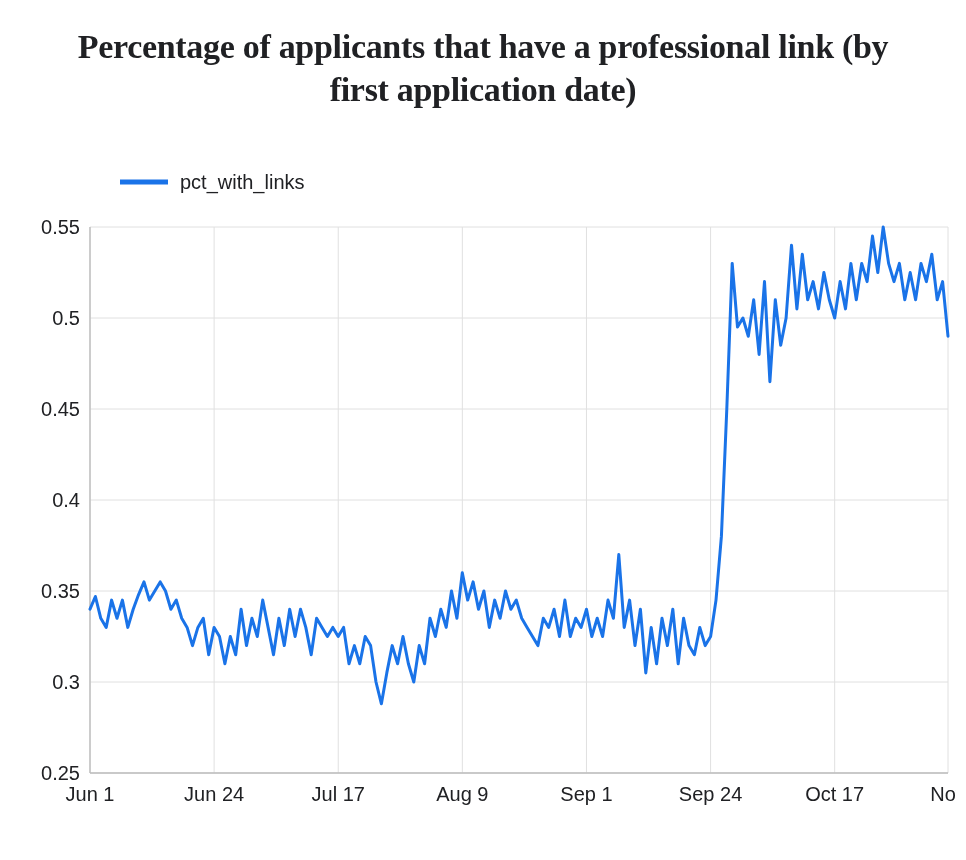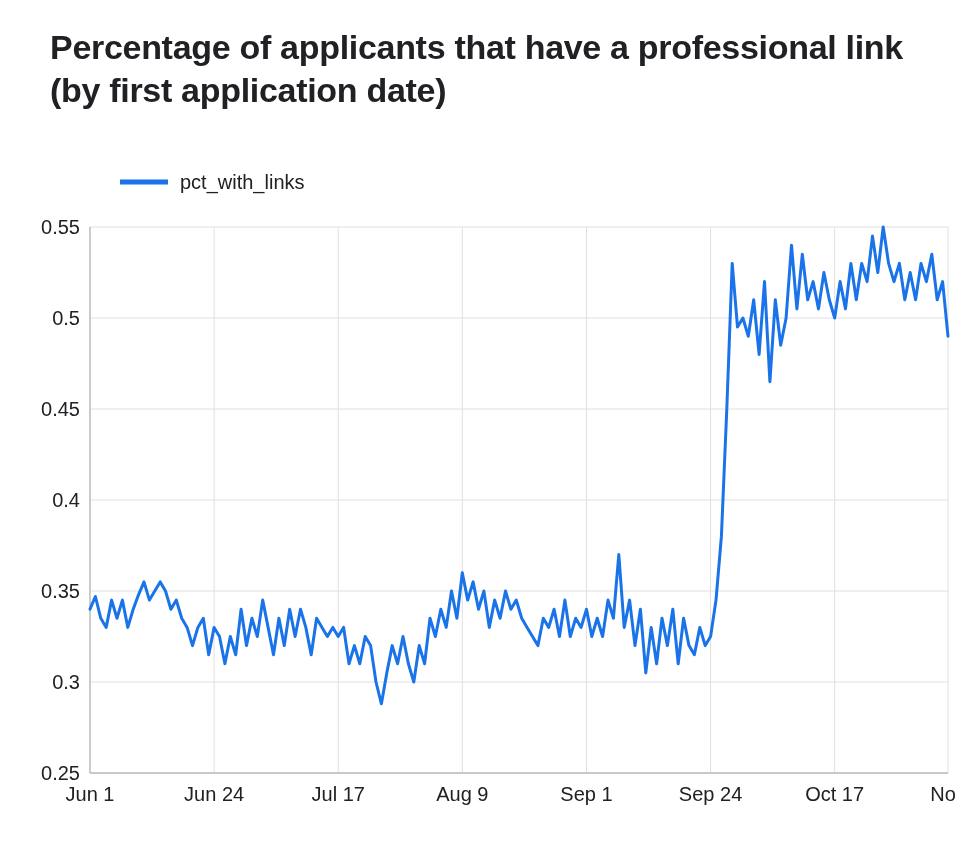--- a/index.html
+++ b/index.html
@@ -14,23 +14,25 @@
   }
   .container {
     box-sizing: border-box;
     width: 966px;
     height: 860px;
     padding: 20px 10px 0 10px;
   }
   .title {
     font-size: 34px;
     font-weight: 700;
+    text-align: center;
     line-height: 1.25;
     margin: 6px 40px 4px 40px;
     letter-spacing: -0.3px;
+    font-family: Liberation Serif, serif;
   }
   .chart-wrap {
     position: relative;
     width: 946px;
     height: 680px;
     margin-top: 26px;
   }
   svg { display:block; }
   .axis-label, .y-tick-label, .x-tick-label, .legend-label {
     font-family: "Google Sans", "Helvetica Neue", Arial, sans-serif;

